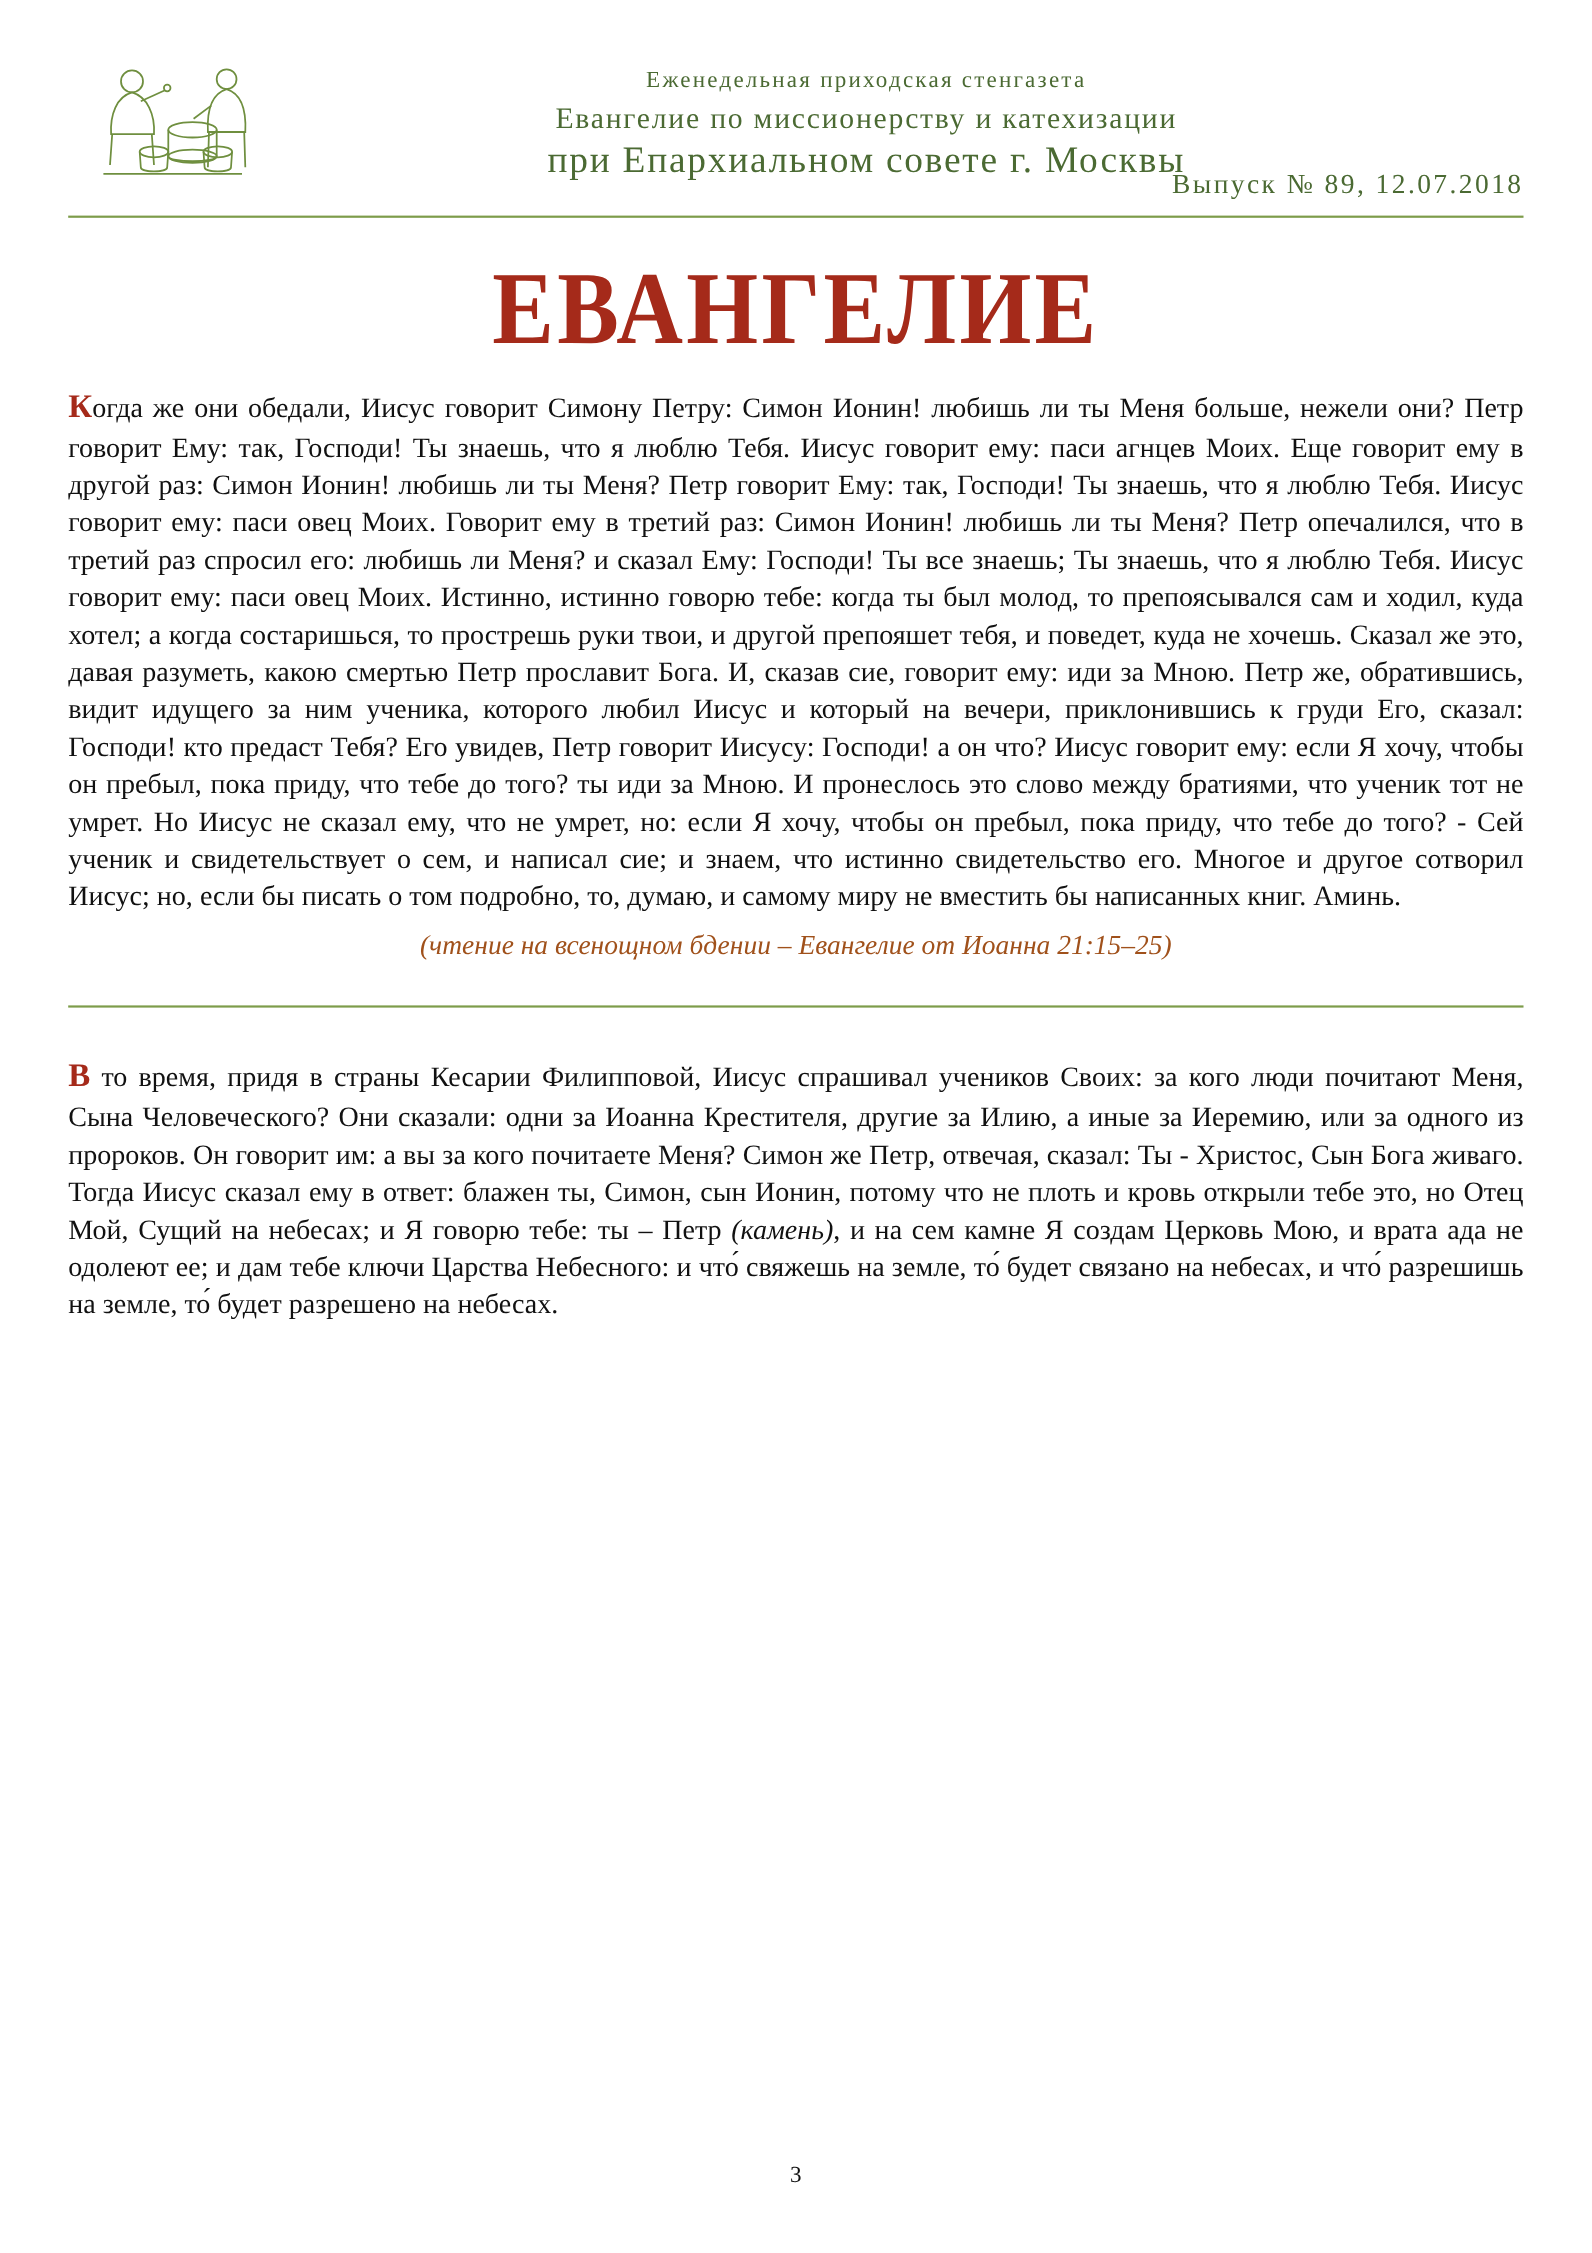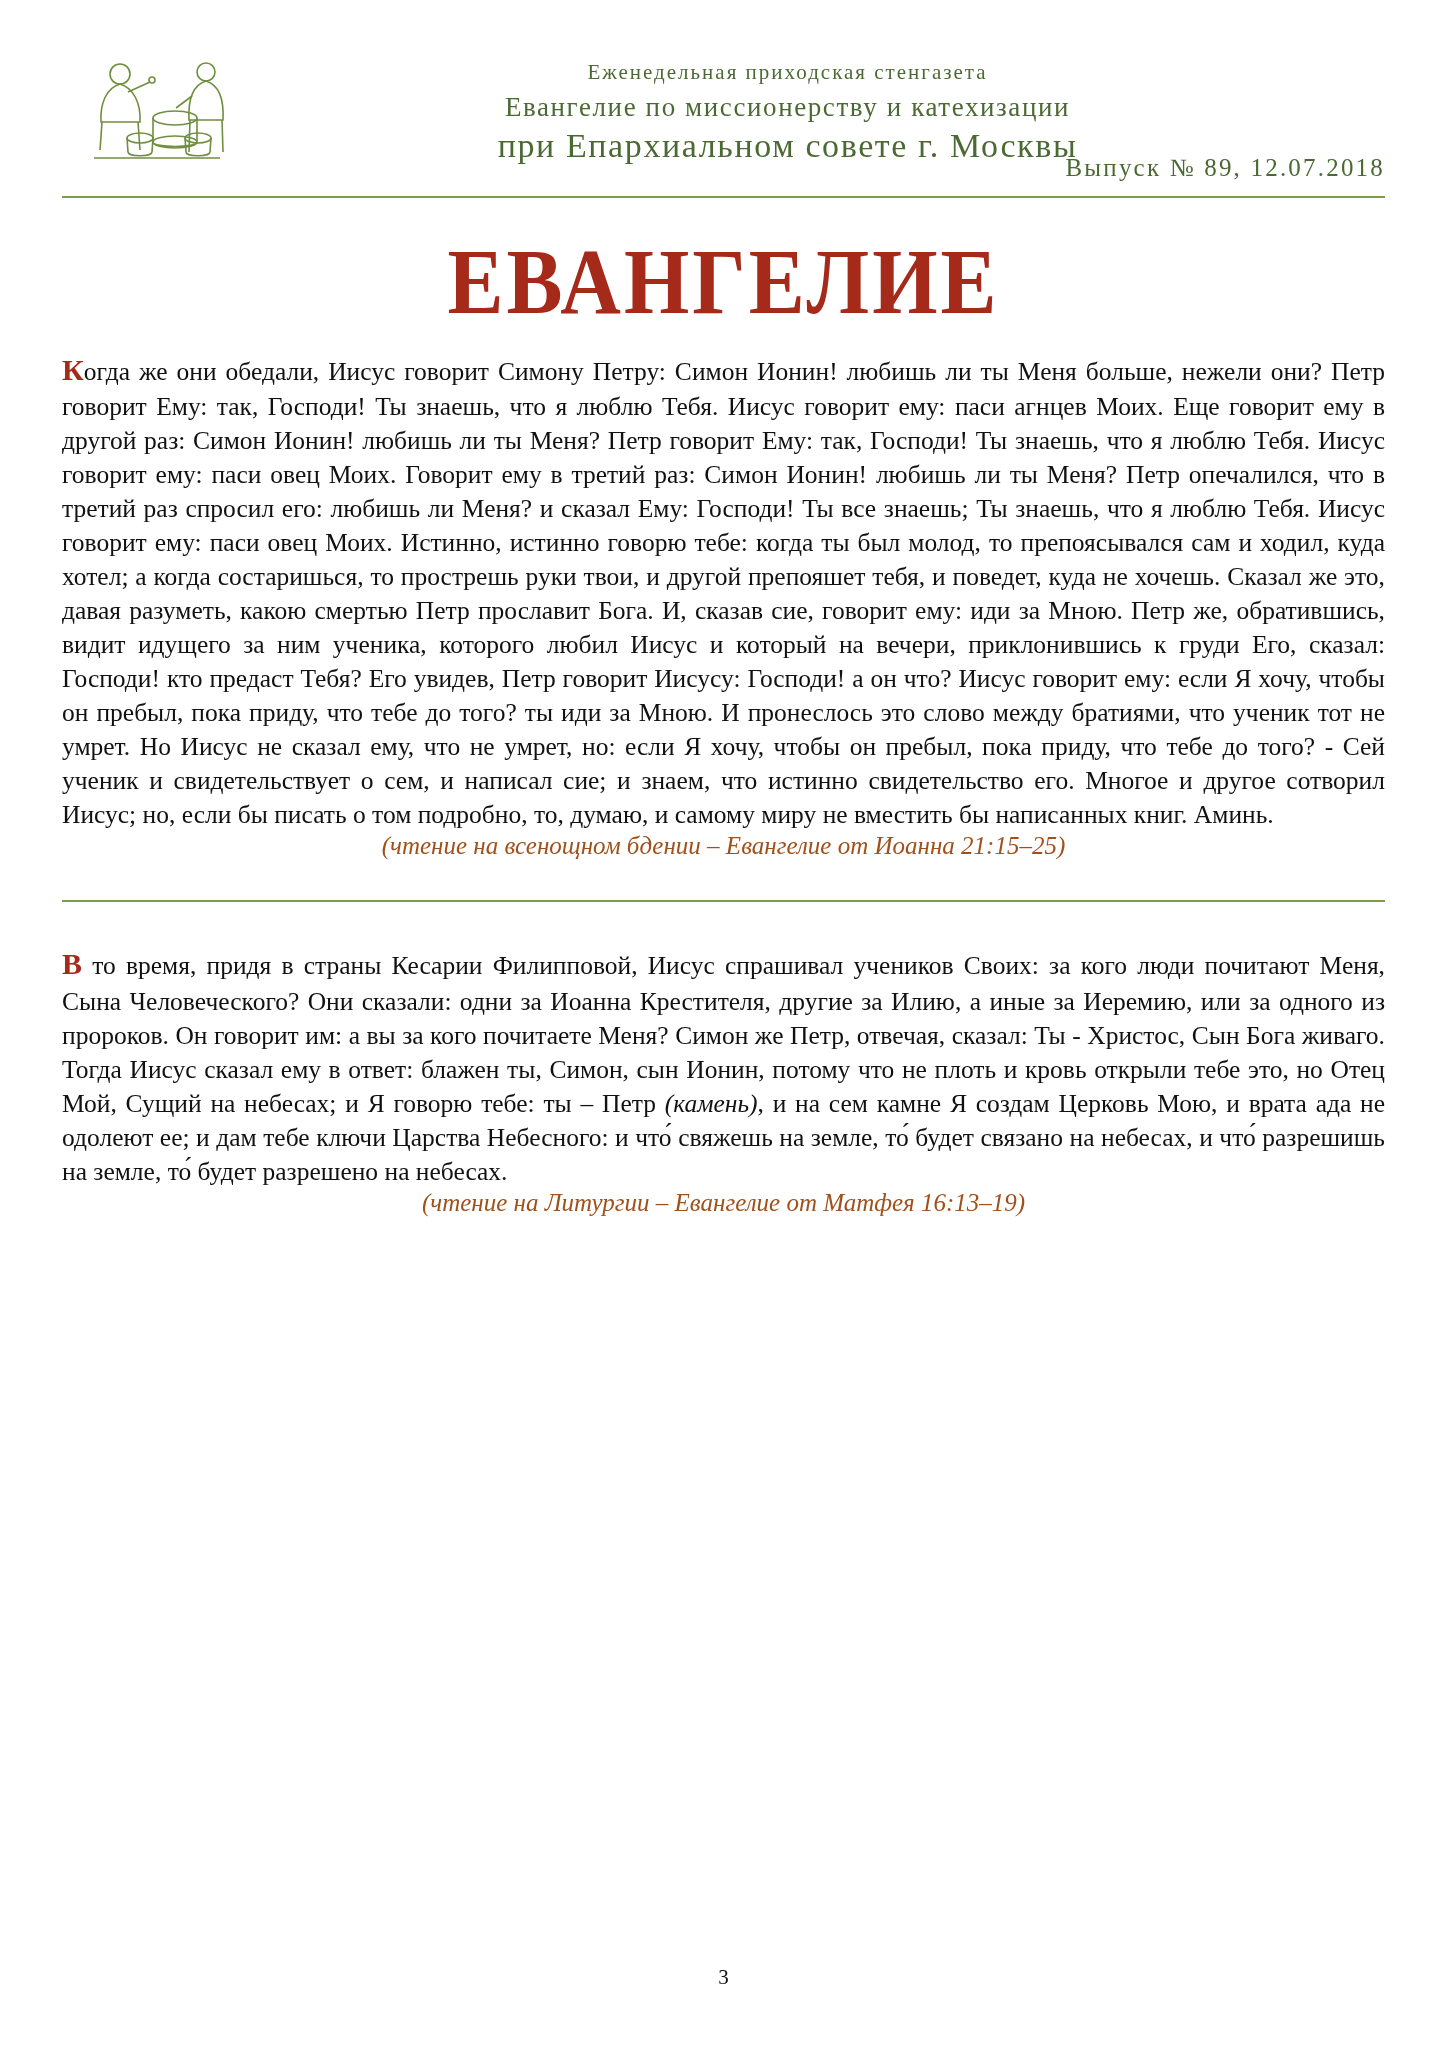--- a/index.html
+++ b/index.html
@@ -106,20 +106,21 @@
   }
   .reading .dropcap {
     color: #a52a1a;
     font-weight: 700;
     font-size: 30px;
   }
   .reading .paren {
     font-style: italic;
   }
   .attrib {
+    margin-top: 14px;
     text-align: center;
     font-style: italic;
     font-size: 25px;
     color: #a0511b;
   }
   .divider {
     border: 0;
     border-top: 2px solid #7d9c4a;
     margin: 40px 0 42px 0;
     width: 100%;
@@ -185,16 +186,15 @@
   <div class="reading">
     <span class="dropcap">К</span><span>огда же они обедали, Иисус говорит Симону Петру: Симон Ионин! любишь ли ты Меня больше, нежели они? Петр говорит Ему: так, Господи! Ты знаешь, что я люблю Тебя. Иисус говорит ему: паси агнцев Моих. Еще говорит ему в другой раз: Симон Ионин! любишь ли ты Меня? Петр говорит Ему: так, Господи! Ты знаешь, что я люблю Тебя. Иисус говорит ему: паси овец Моих. Говорит ему в третий раз: Симон Ионин! любишь ли ты Меня? Петр опечалился, что в третий раз спросил его: любишь ли Меня? и сказал Ему: Господи! Ты все знаешь; Ты знаешь, что я люблю Тебя. Иисус говорит ему: паси овец Моих. Истинно, истинно говорю тебе: когда ты был молод, то препоясывался сам и ходил, куда хотел; а когда состаришься, то прострешь руки твои, и другой препояшет тебя, и поведет, куда не хочешь. Сказал же это, давая разуметь, какою смертью Петр прославит Бога. И, сказав сие, говорит ему: иди за Мною. Петр же, обратившись, видит идущего за ним ученика, которого любил Иисус и который на вечери, приклонившись к груди Его, сказал: Господи! кто предаст Тебя? Его увидев, Петр говорит Иисусу: Господи! а он что? Иисус говорит ему: если Я хочу, чтобы он пребыл, пока приду, что тебе до того? ты иди за Мною. И пронеслось это слово между братиями, что ученик тот не умрет. Но Иисус не сказал ему, что не умрет, но: если Я хочу, чтобы он пребыл, пока приду, что тебе до того? - Сей ученик и свидетельствует о сем, и написал сие; и знаем, что истинно свидетельство его. Многое и другое сотворил Иисус; но, если бы писать о том подробно, то, думаю, и самому миру не вместить бы написанных книг. Аминь.</span>
   </div>
   <div class="attrib">(чтение на всенощном бдении – Евангелие от Иоанна 21:15–25)</div>
 
   <hr class="divider">
 
   <div class="reading">
     <span class="dropcap">В</span><span> то время, придя в страны Кесарии Филипповой, Иисус спрашивал учеников Своих: за кого люди почитают Меня, Сына Человеческого? Они сказали: одни за Иоанна Крестителя, другие за Илию, а иные за Иеремию, или за одного из пророков. Он говорит им: а вы за кого почитаете Меня? Симон же Петр, отвечая, сказал: Ты - Христос, Сын Бога живаго. Тогда Иисус сказал ему в ответ: блажен ты, Симон, сын Ионин, потому что не плоть и кровь открыли тебе это, но Отец Мой, Сущий на небесах; и Я говорю тебе: ты – Петр </span><span class="paren">(камень)</span><span>, и на сем камне Я создам Церковь Мою, и врата ада не одолеют ее; и дам тебе ключи Царства Небесного: и что́ свяжешь на земле, то́ будет связано на небесах, и что́ разрешишь на земле, то́ будет разрешено на небесах.</span>
   </div>
-  <div class="attrib">(чтение на Литургии – Евангелие от Матфея 16:13–19)</div>
 
   <div class="page-number">3</div>
 </div>
 
 </body></html>

